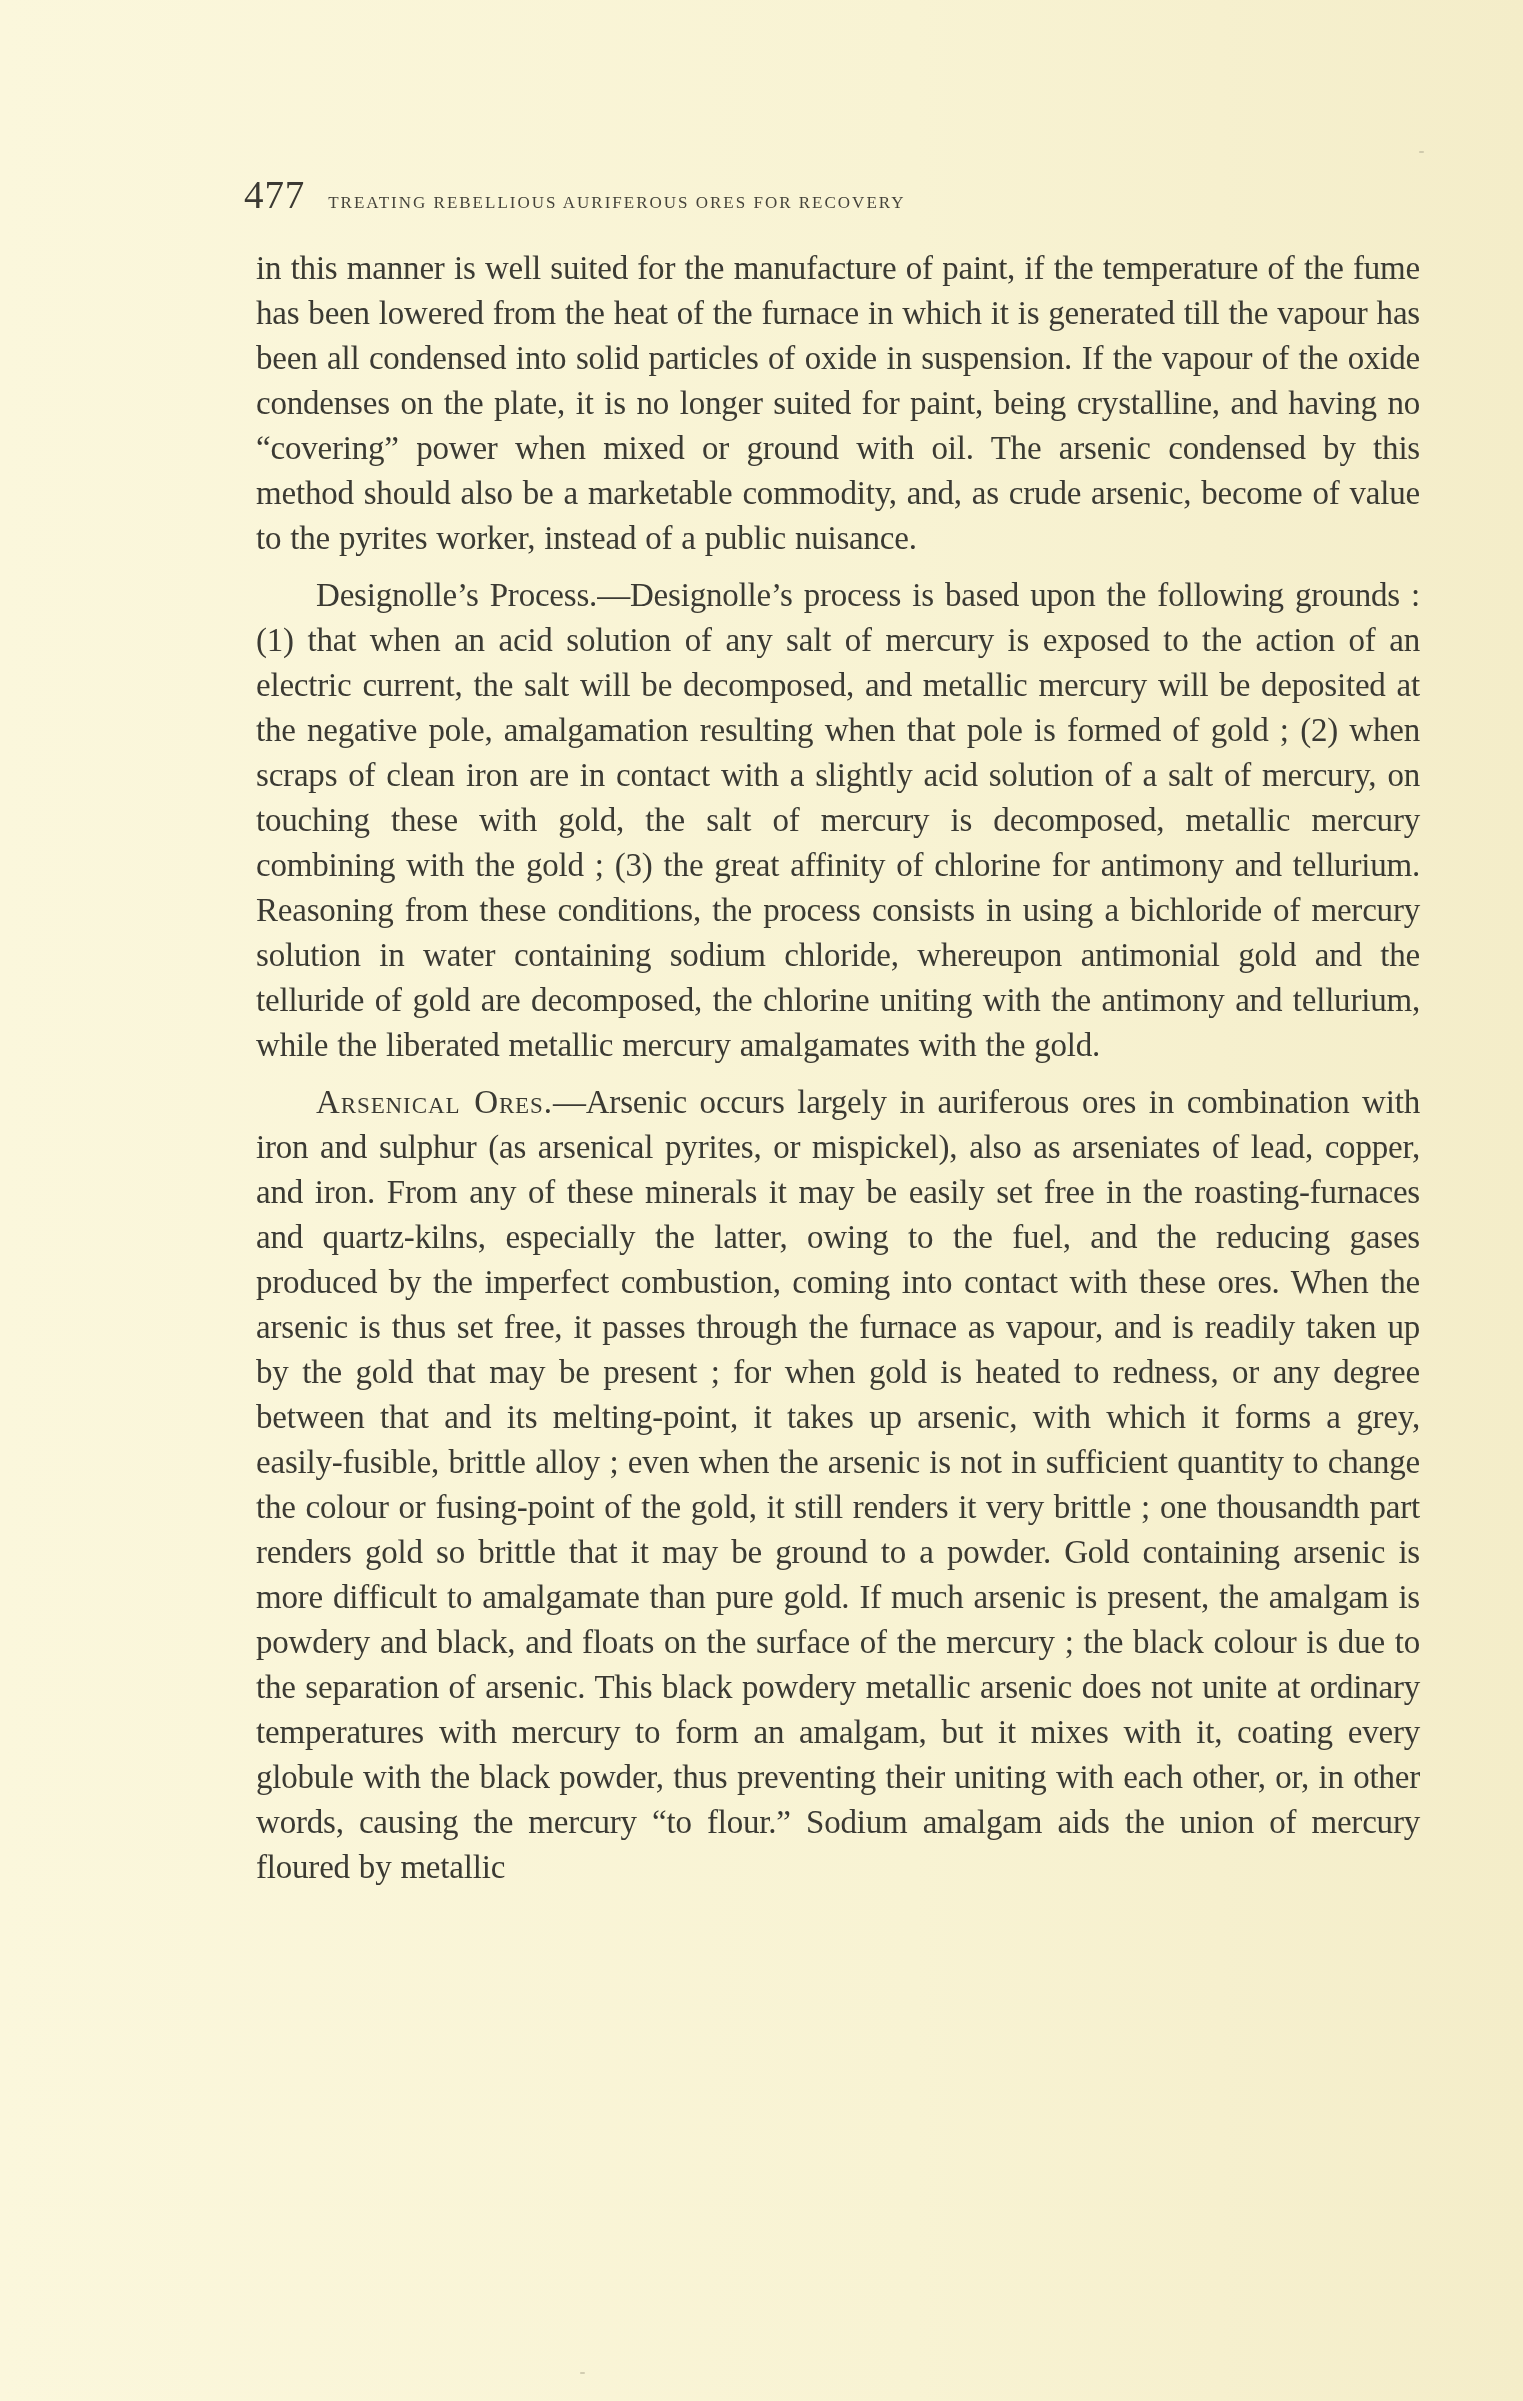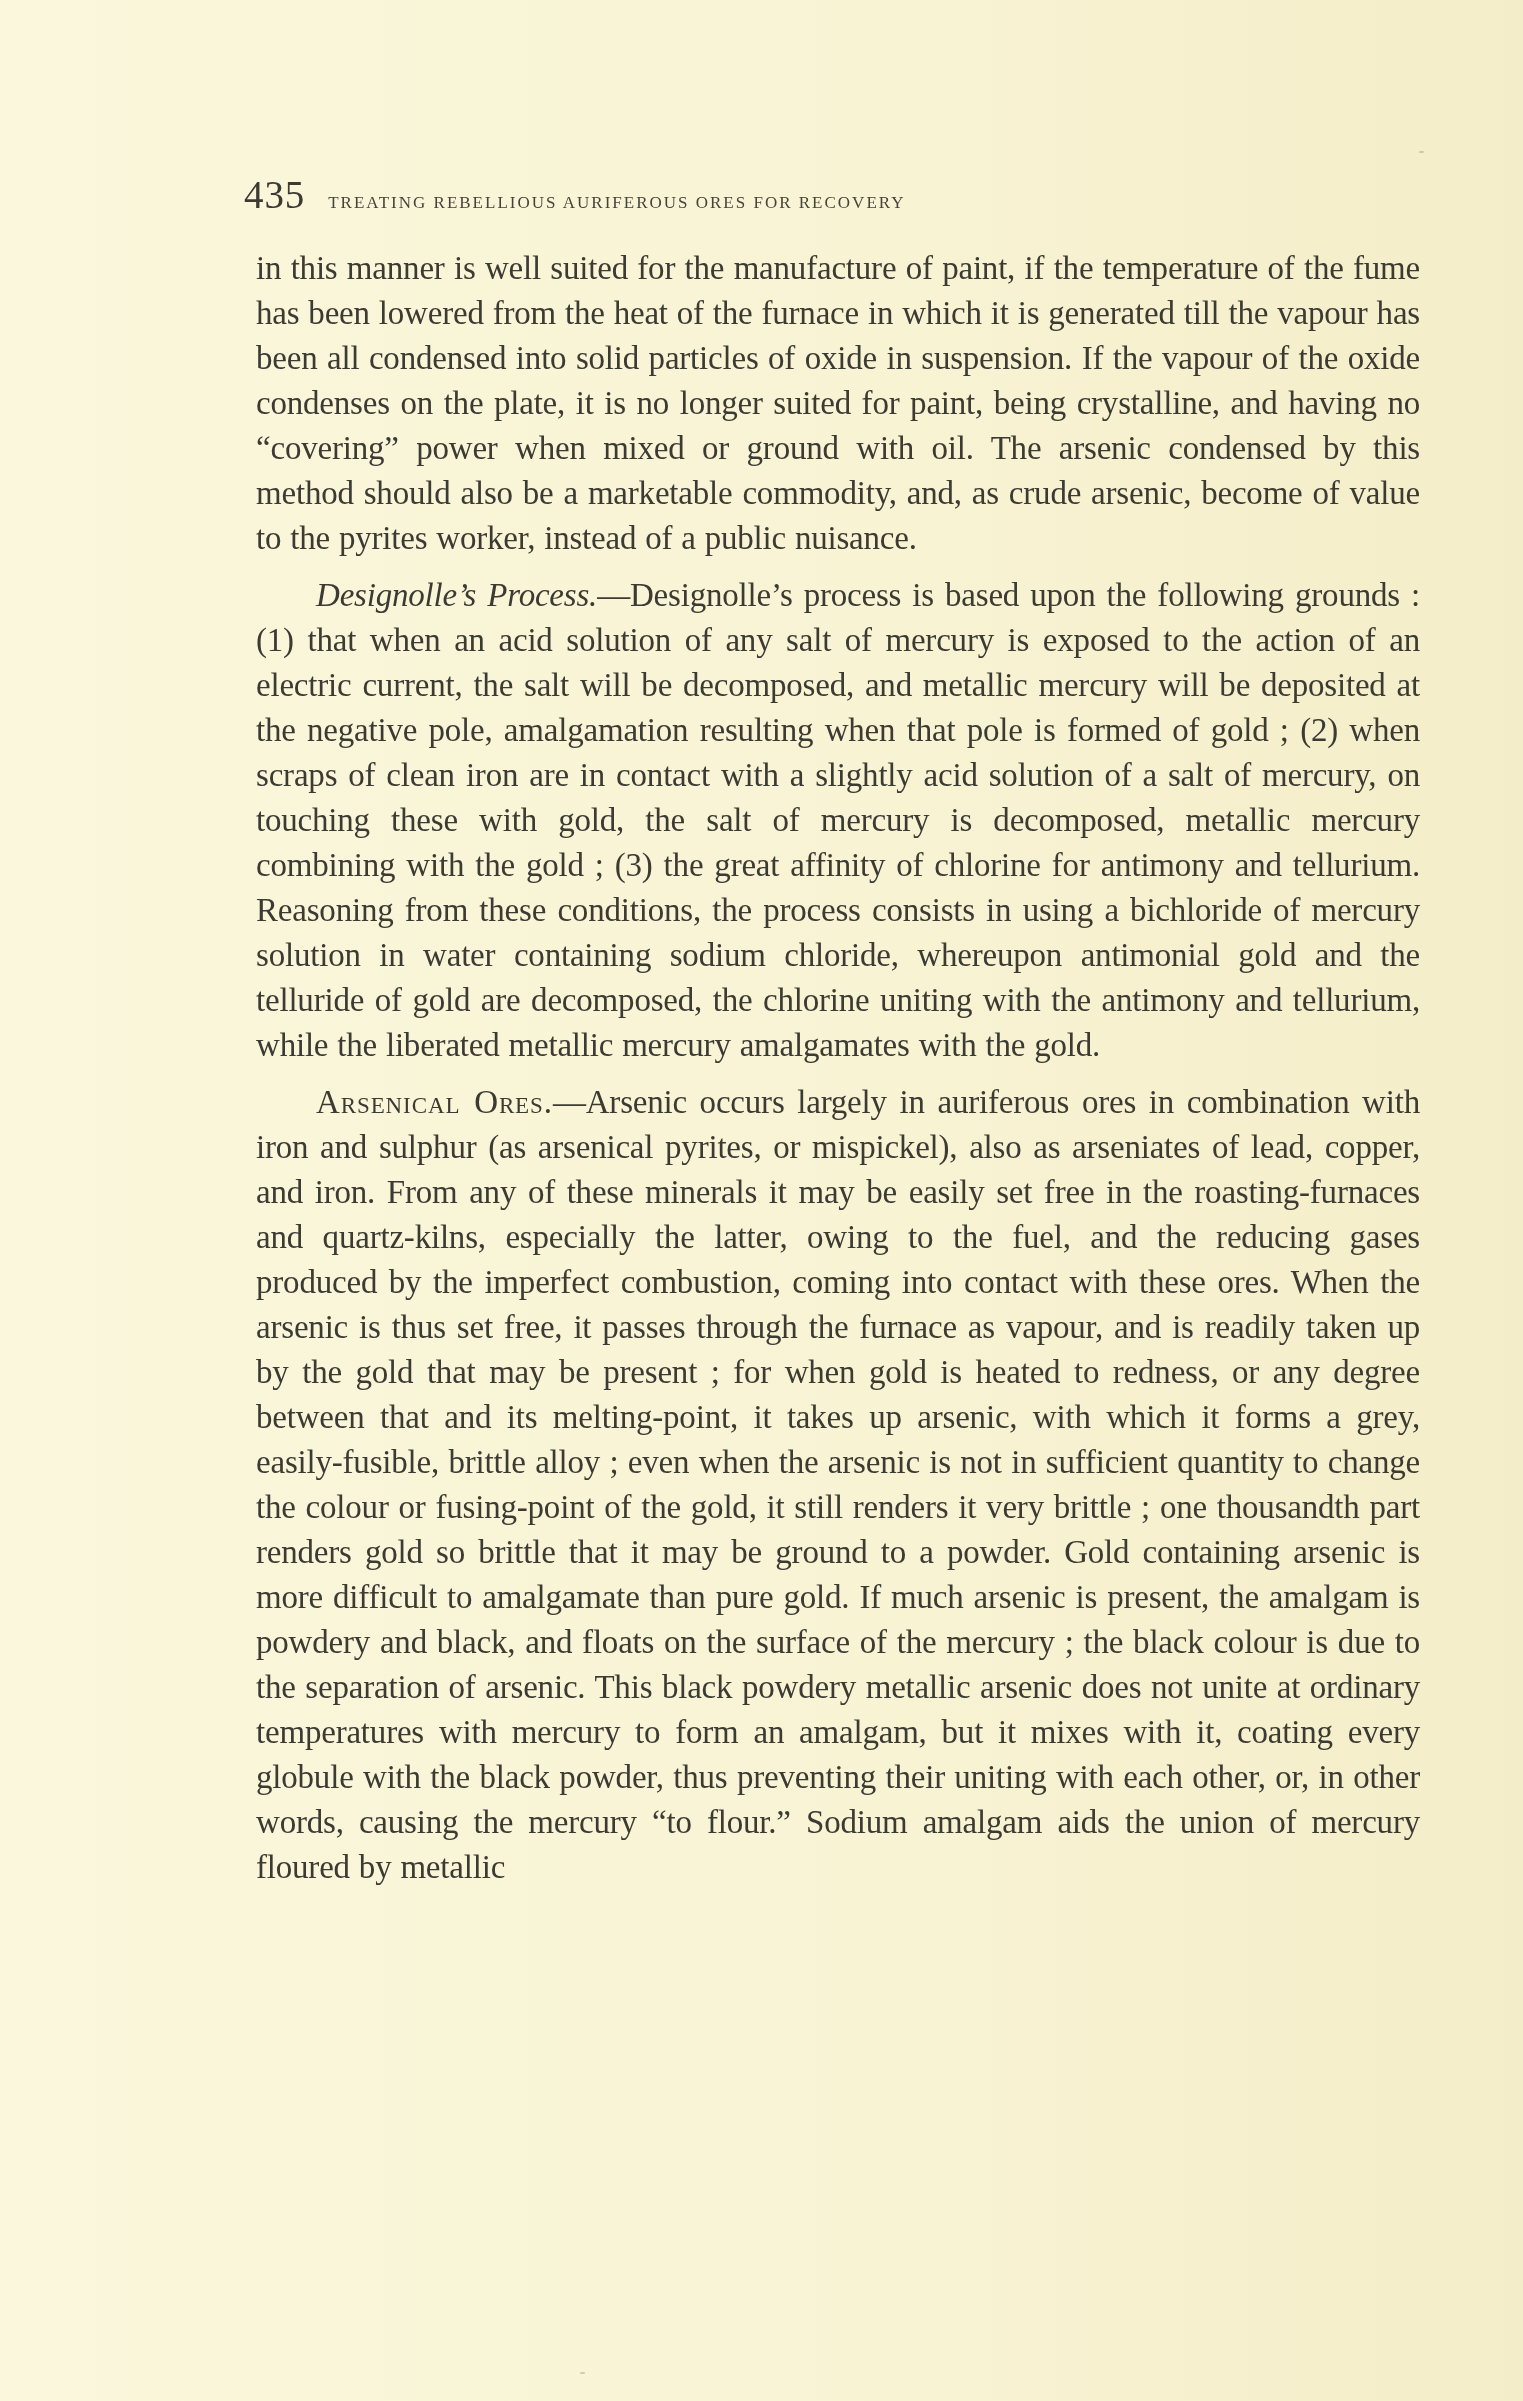--- a/index.html
+++ b/index.html
@@ -49,41 +49,40 @@
     text-align: justify;
     margin: 12px;
     hyphens: none;
     letter-spacing: -0.2px;
     word-spacing: 0.9px;
   }
   .para.indent {
     text-indent: 60px;
   }
   .italic {
-    font-style: italic;
   }
   .smallcaps {
     font-variant: small-caps;
     letter-spacing: 0.9px;
   }
   .speck {
     position: absolute;
     width: 5.3px;
     height: 1.8px;
     background: #b8b29a;
     border-radius: 0.9px;
     opacity: 0.6;
   }
 </style>
 </head>
 <body>
 
 <div class="page">
   <div class="running-head">
-    <span class="page-number">435</span>
+    <span class="page-number">477</span>
     <span class="head-title">TREATING REBELLIOUS AURIFEROUS ORES FOR RECOVERY</span>
   </div>
 
   <div class="body-text">
     <p class="para">
       <span>in this manner is well suited for the manufacture of paint, if the temperature of the fume has been lowered from the heat of the furnace in which it is generated till the vapour has been all condensed into solid particles of oxide in suspension. If the vapour of the oxide condenses on the plate, it is no longer suited for paint, being crystalline, and having no “covering” power when mixed or ground with oil. The arsenic condensed by this method should also be a marketable commodity, and, as crude arsenic, become of value to the pyrites worker, instead of a public nuisance.</span>
     </p>
     <p class="para indent">
       <span class="italic">Designolle’s Process.</span><span>—Designolle’s process is based upon the following grounds : (1) that when an acid solution of any salt of mercury is exposed to the action of an electric current, the salt will be decomposed, and metallic mercury will be deposited at the negative pole, amalgamation resulting when that pole is formed of gold ; (2) when scraps of clean iron are in contact with a slightly acid solution of a salt of mercury, on touching these with gold, the salt of mercury is decomposed, metallic mercury combining with the gold ; (3) the great affinity of chlorine for antimony and tellurium. Reasoning from these conditions, the process consists in using a bichloride of mercury solution in water containing sodium chloride, whereupon antimonial gold and the telluride of gold are decomposed, the chlorine uniting with the antimony and tellurium, while the liberated metallic mercury amalgamates with the gold.</span>
     </p>

